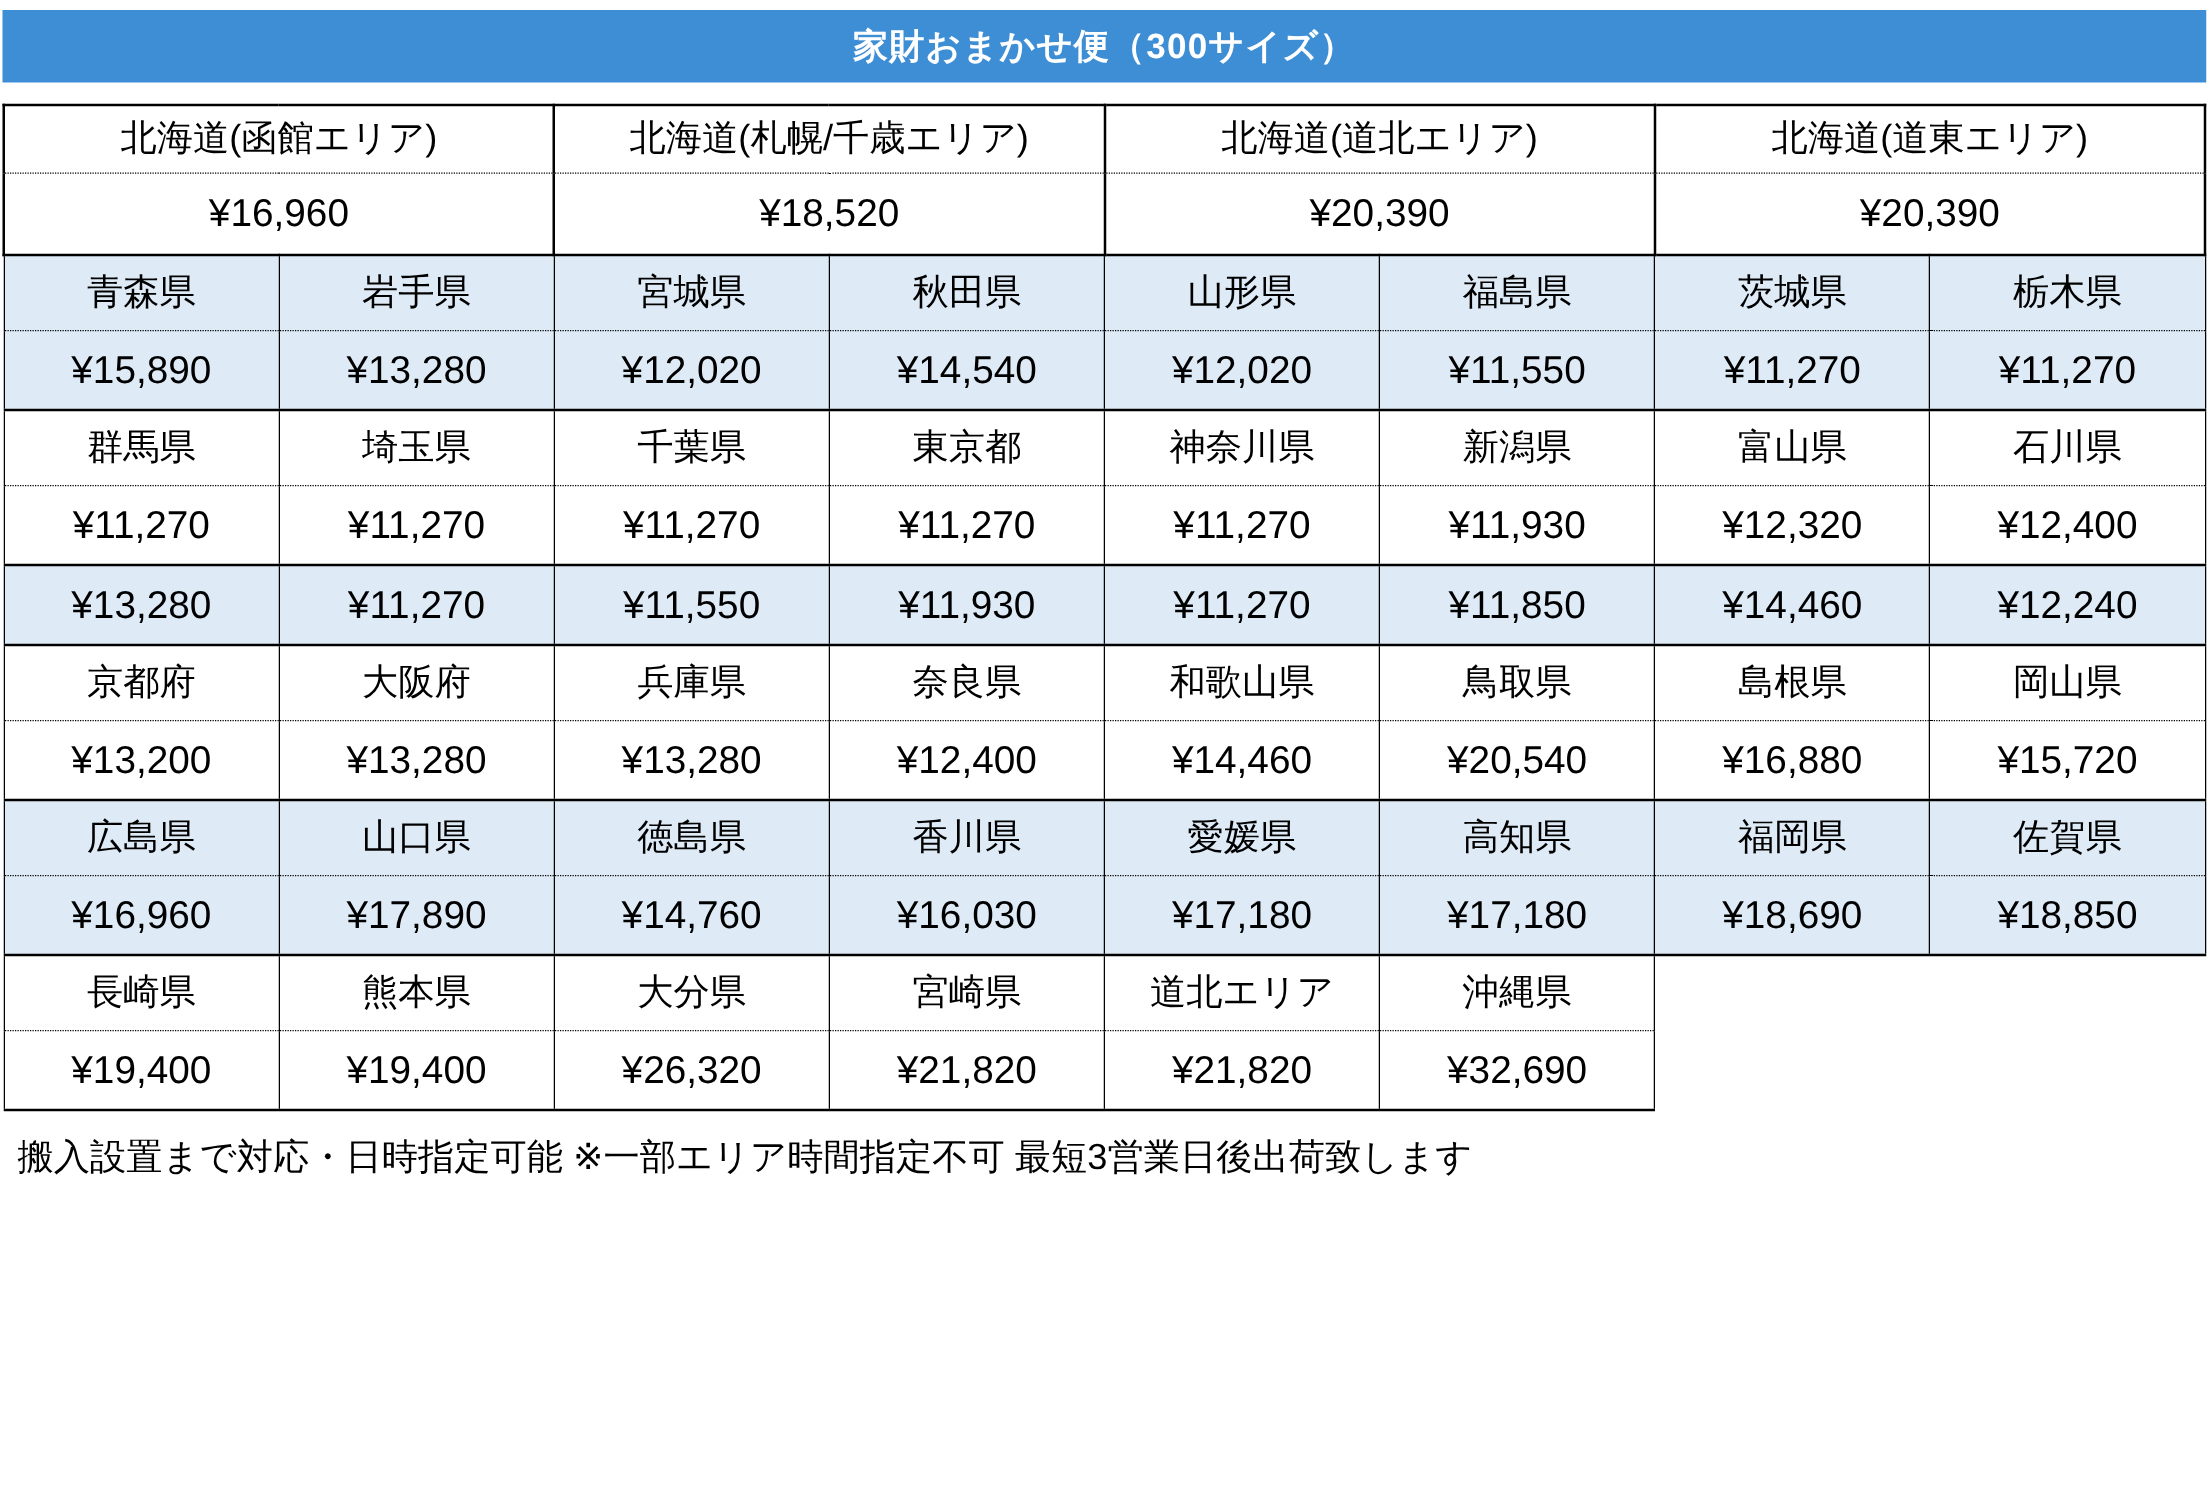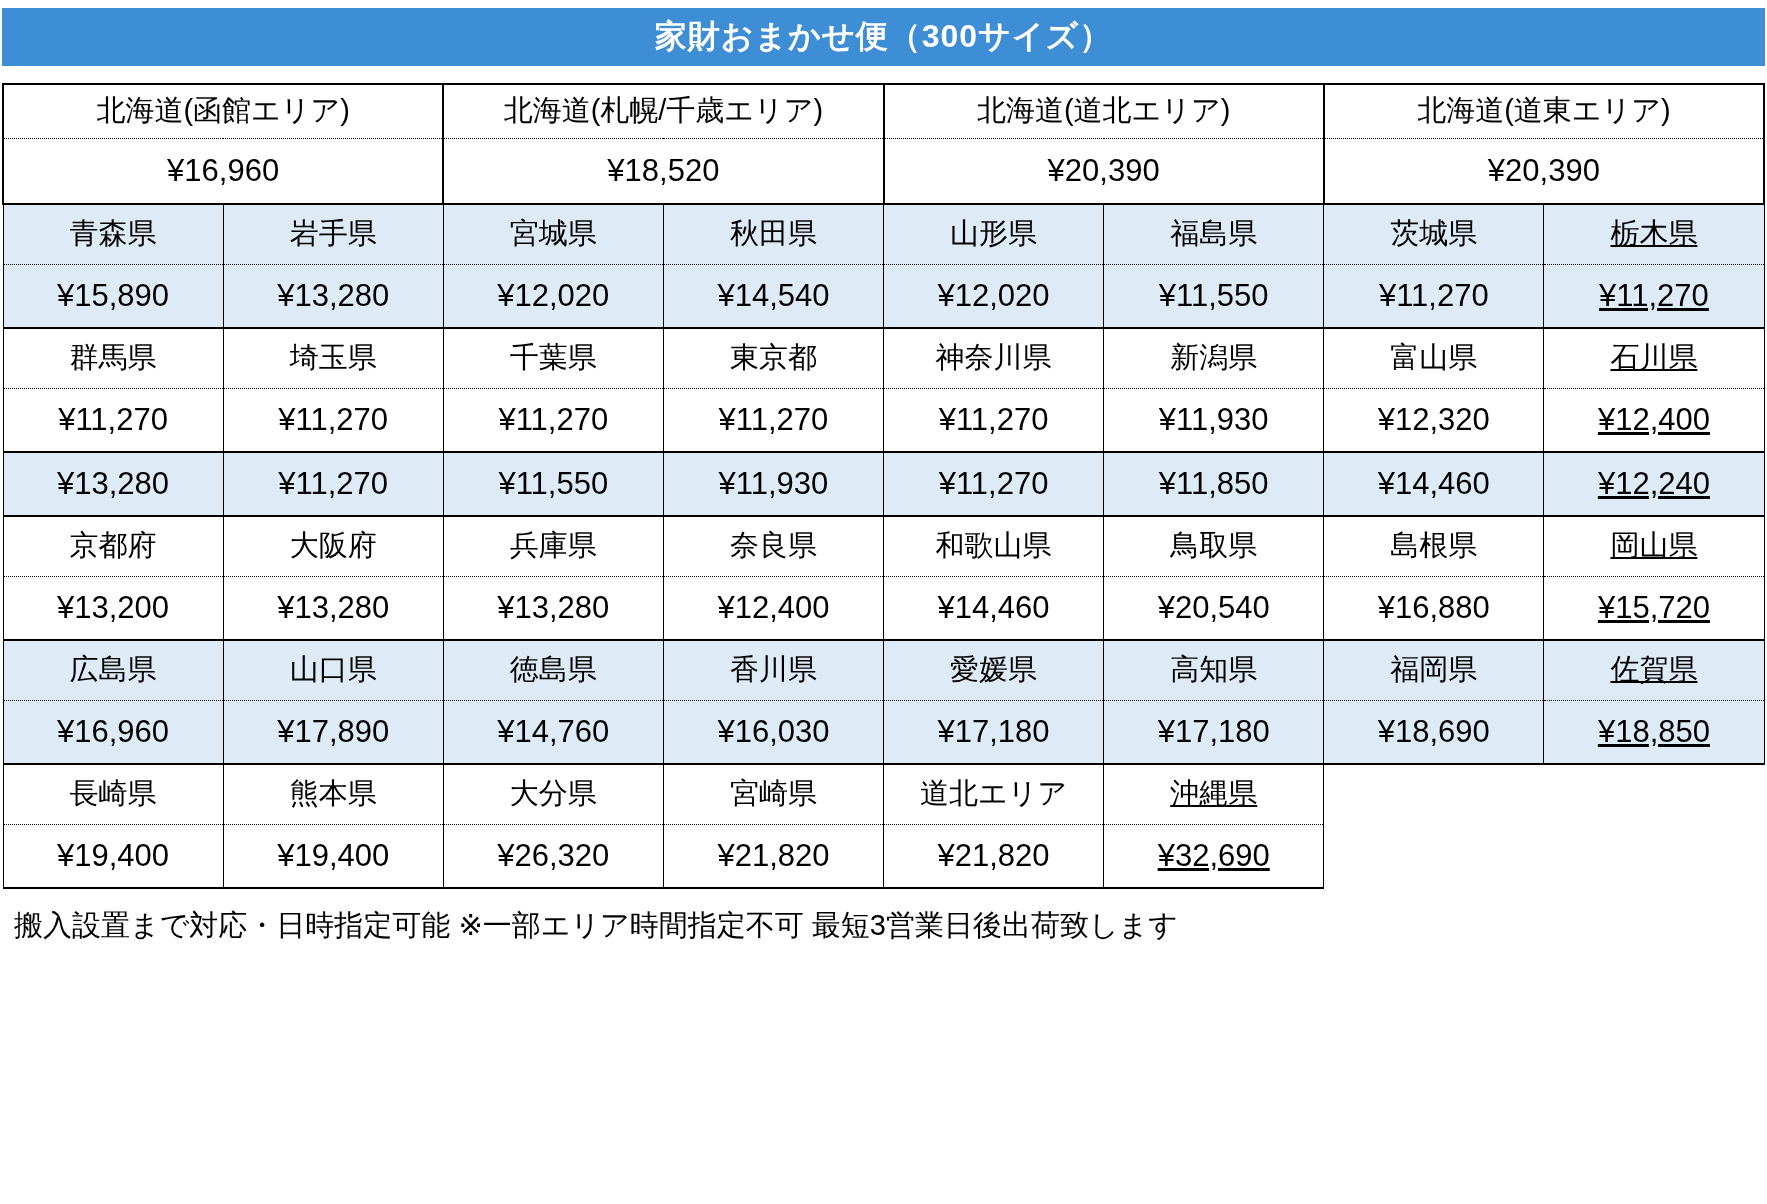--- a/index.html
+++ b/index.html
@@ -17,41 +17,41 @@
     background:#ffffff;
     font-family:"Liberation Sans","DejaVu Sans",sans-serif;
     color:var(--text);
     overflow:hidden;
   }
   .banner{
     margin:8px 2px 6px 2px;
     height:58px;
     background:var(--header-bg);
     color:var(--header-text);
-    font-size:32px;
+    font-size:28px;
     font-weight:bold;
     display:flex;align-items:center;justify-content:center;
     letter-spacing:1px;
   }
   table.fee-table{
     width:1763px;
     margin:17px 2px;
     border-collapse:collapse;
     table-layout:fixed;
   }
   table.fee-table td{
     text-align:center;
     vertical-align:middle;
     padding:0;
     background:var(--plain-bg);
     border-left:1px solid var(--border);
     border-right:1px solid var(--border);
   }
   td.group-start{border-left:2px solid var(--border);}
-  td.row-end{border-right:2px solid var(--border);text-decoration:underline;}
+  td.row-end{border-right:2px solid var(--border);}
   tr.area-name-row td{
     height:54px;
     font-size:29px;
     border-top:2px solid var(--border);
     border-bottom:1px dotted var(--border);
     border-left:2px solid var(--border);
     border-right:2px solid var(--border);
   }
   tr.area-price-row td{
     height:66px;

